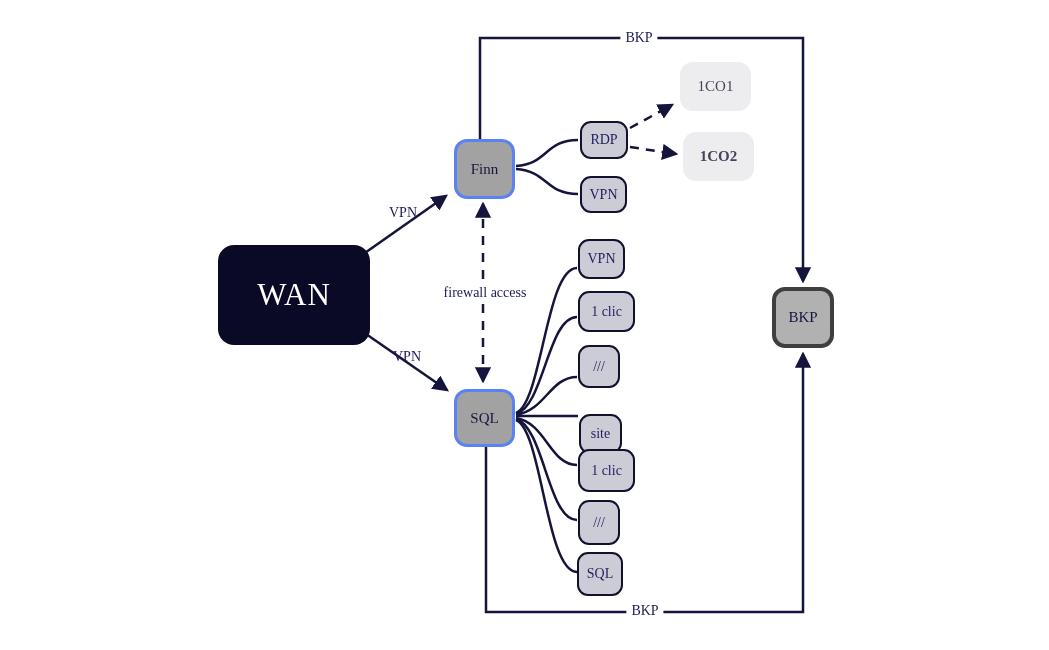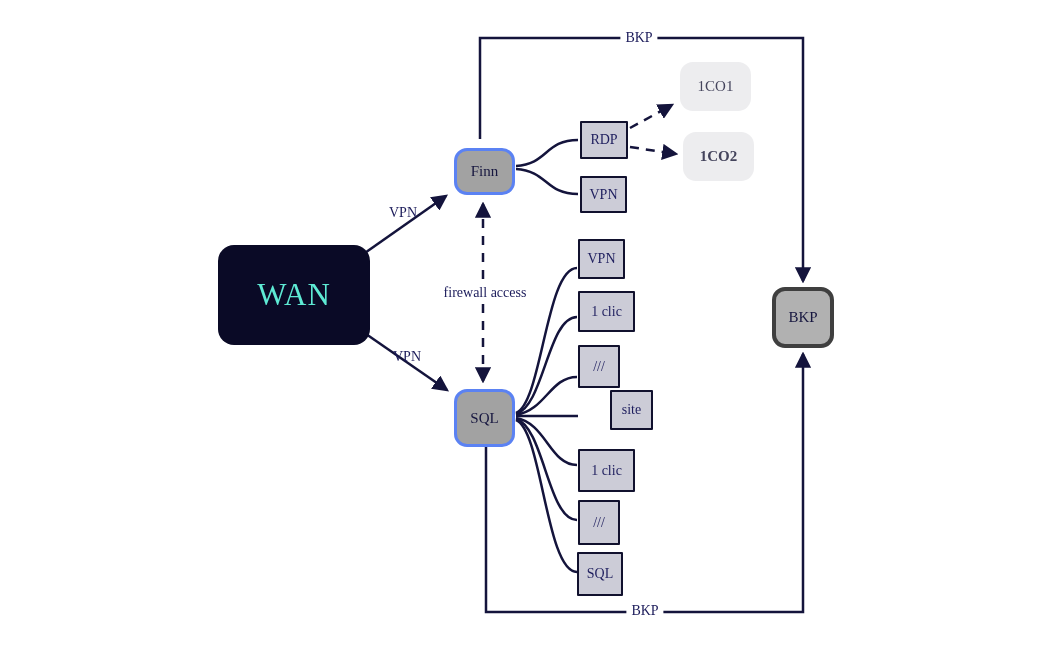--- a/index.html
+++ b/index.html
@@ -6,29 +6,29 @@
   #canvas{
     position:relative;width:1049px;height:650px;background:#ffffff;overflow:hidden;
     font-family:"Liberation Serif","DejaVu Serif",serif;
   }
   #wires{position:absolute;left:0;top:0;width:1049px;height:650px;}
   .node{
     position:absolute;display:flex;align-items:center;justify-content:center;
     box-sizing:border-box;color:#1b1b5a;font-size:14px;text-align:center;
   }
   .node-wan{
-    background:#0a0a26;border-radius:16px;color:#5eead4;
+    background:#0a0a26;border-radius:16px;color:#ffffff;
     font-size:31px;letter-spacing:1px;
   }
   .node-main{
     background:#a2a2a2;border:3px solid #5b82f3;border-radius:13px;
     color:#16163f;font-size:15px;
   }
   .node-child{
-    background:#ccccd7;border:2.5px solid #11112e;border-radius:1px;
+    background:#ccccd7;border:2.5px solid #11112e;border-radius:11px;
     color:#1e1e5e;font-size:14px;
   }
   .node-light{
     background:#ededef;border-radius:13px;color:#44445c;font-size:15px;
   }
   .node-bkp{
     background:#b1b1b1;border:4px solid #3f3f3f;border-radius:13px;
     color:#16163f;font-size:15px;
   }
   .edge-label{
@@ -73,21 +73,21 @@
       <path d="M 516,418 C 546,423 550,465 577,465"></path>
       <path d="M 516,419 C 544,427 548,520 577,520"></path>
       <path d="M 516,420 C 542,430 546,572 577,572"></path>
     </g>
   </svg>
 
   <div class="node node-wan" style="left:218px;top:245px;width:152px;height:100px;">
     <span>WAN</span>
   </div>
 
-  <div class="node node-main" style="left:454px;top:148px;width:61px;height:47px;">
+  <div class="node node-main" style="left:454px;top:139px;width:61px;height:60px;">
     <span>Finn</span>
   </div>
 
   <div class="node node-main" style="left:454px;top:389px;width:61px;height:58px;">
     <span>SQL</span>
   </div>
 
   <div class="node node-child" style="left:580px;top:121px;width:48px;height:38px;">
     <span>RDP</span>
   </div>
@@ -106,21 +106,21 @@
 
   <div class="node node-child" style="left:578px;top:239px;width:47px;height:40px;">
     <span>VPN</span>
   </div>
   <div class="node node-child" style="left:578px;top:291px;width:57px;height:41px;">
     <span>1 clic</span>
   </div>
   <div class="node node-child" style="left:578px;top:345px;width:42px;height:43px;">
     <span>///</span>
   </div>
-  <div class="node node-child" style="left:579px;top:390px;width:43px;height:40px;margin-left:31px;">
+  <div class="node node-child" style="left:579px;top:414px;width:43px;height:40px;">
     <span>site</span>
   </div>
   <div class="node node-child" style="left:578px;top:449px;width:57px;height:43px;">
     <span>1 clic</span>
   </div>
   <div class="node node-child" style="left:578px;top:500px;width:42px;height:45px;">
     <span>///</span>
   </div>
   <div class="node node-child" style="left:577px;top:552px;width:46px;height:44px;">
     <span>SQL</span>

